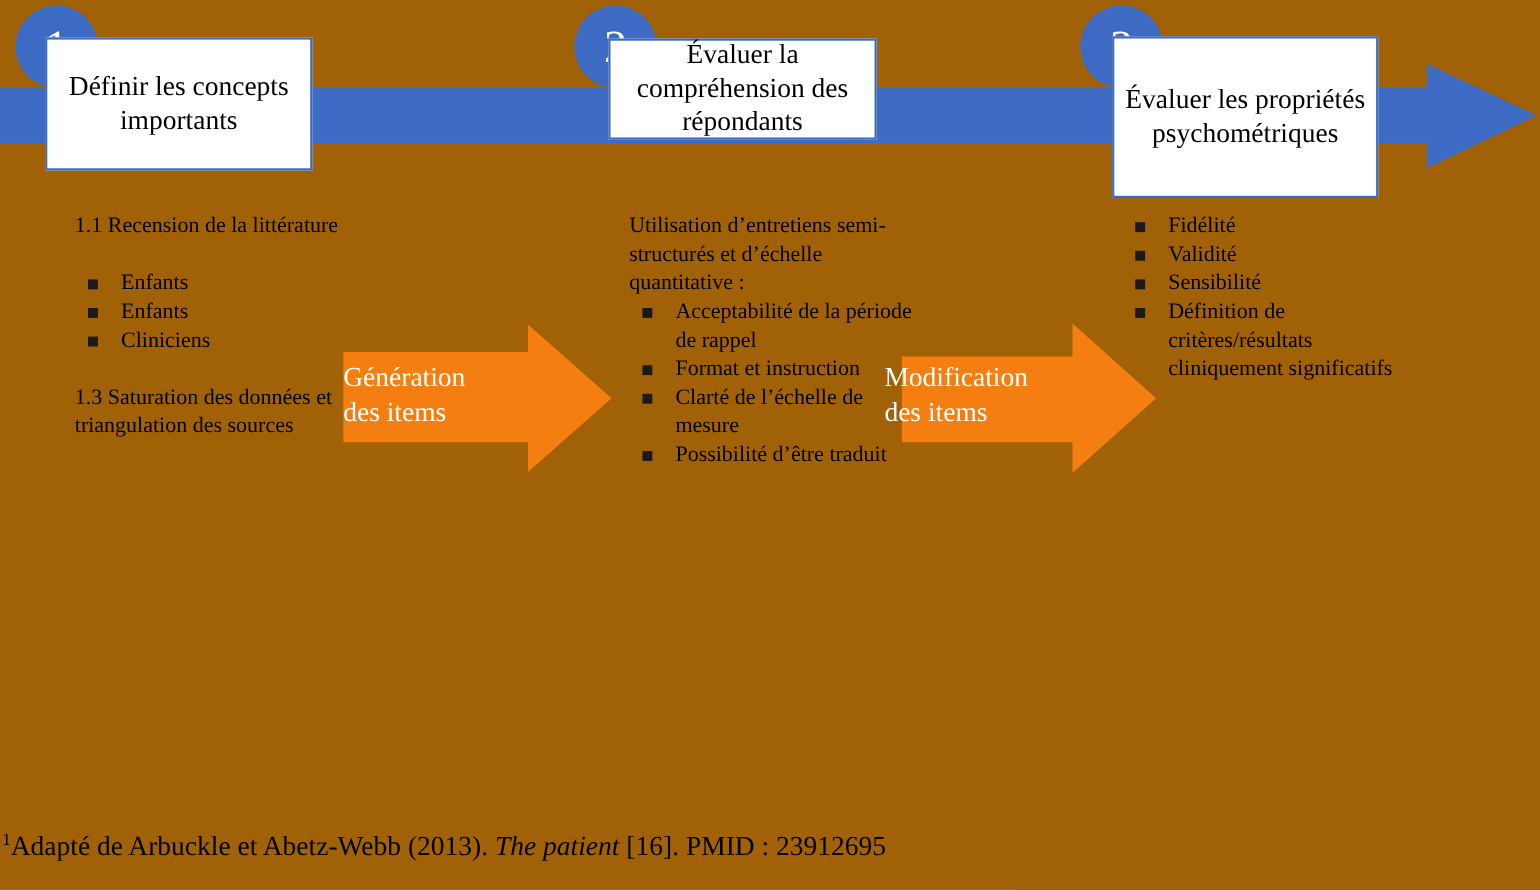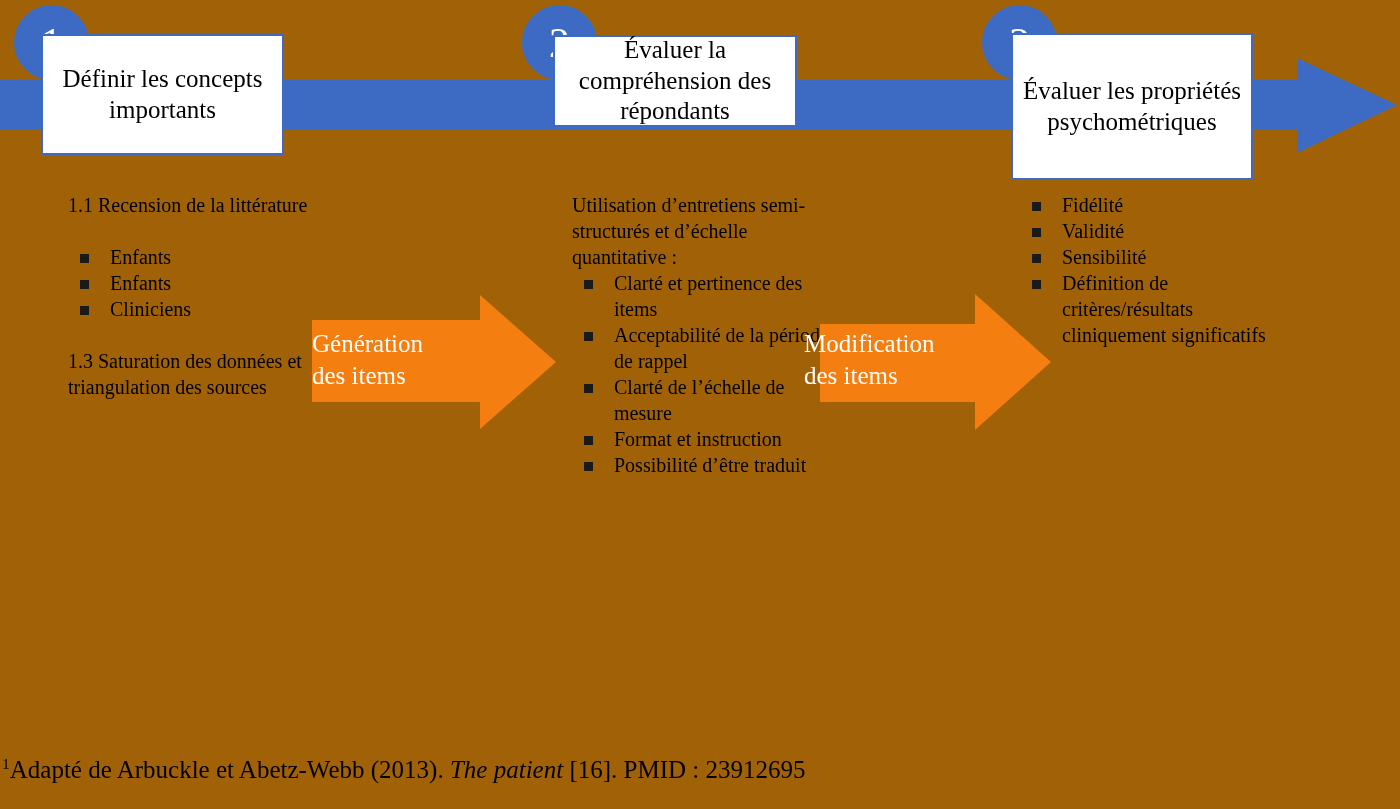--- a/index.html
+++ b/index.html
@@ -154,24 +154,23 @@
       <li><span class="sq"></span><span>Enfants</span></li>
       <li><span class="sq"></span><span>Cliniciens</span></li>
     </ul>
     <div class="col-gap"></div>
     <p class="col-para">1.3 Saturation des données et triangulation des sources</p>
   </div>
 
   <div class="column" style="left:572px; top:192px; width:268px;">
     <p class="col-para">Utilisation d’entretiens semi-structurés et d’échelle quantitative :</p>
     <ul class="bullets">
-      <li><span class="sq"></span><span>Clarté et pertinence des items</span></li>
       <li><span class="sq"></span><span>Acceptabilité de la période de rappel</span></li>
+      <li><span class="sq"></span><span>Format et instruction</span></li>
       <li><span class="sq"></span><span>Clarté de l’échelle de mesure</span></li>
-      <li><span class="sq"></span><span>Format et instruction</span></li>
       <li><span class="sq"></span><span>Possibilité d’être traduit</span></li>
     </ul>
   </div>
 
   <div class="column" style="left:1020px; top:192px; width:275px;">
     <ul class="bullets">
       <li><span class="sq"></span><span>Fidélité</span></li>
       <li><span class="sq"></span><span>Validité</span></li>
       <li><span class="sq"></span><span>Sensibilité</span></li>
       <li><span class="sq"></span><span>Définition de critères/résultats cliniquement significatifs</span></li>

